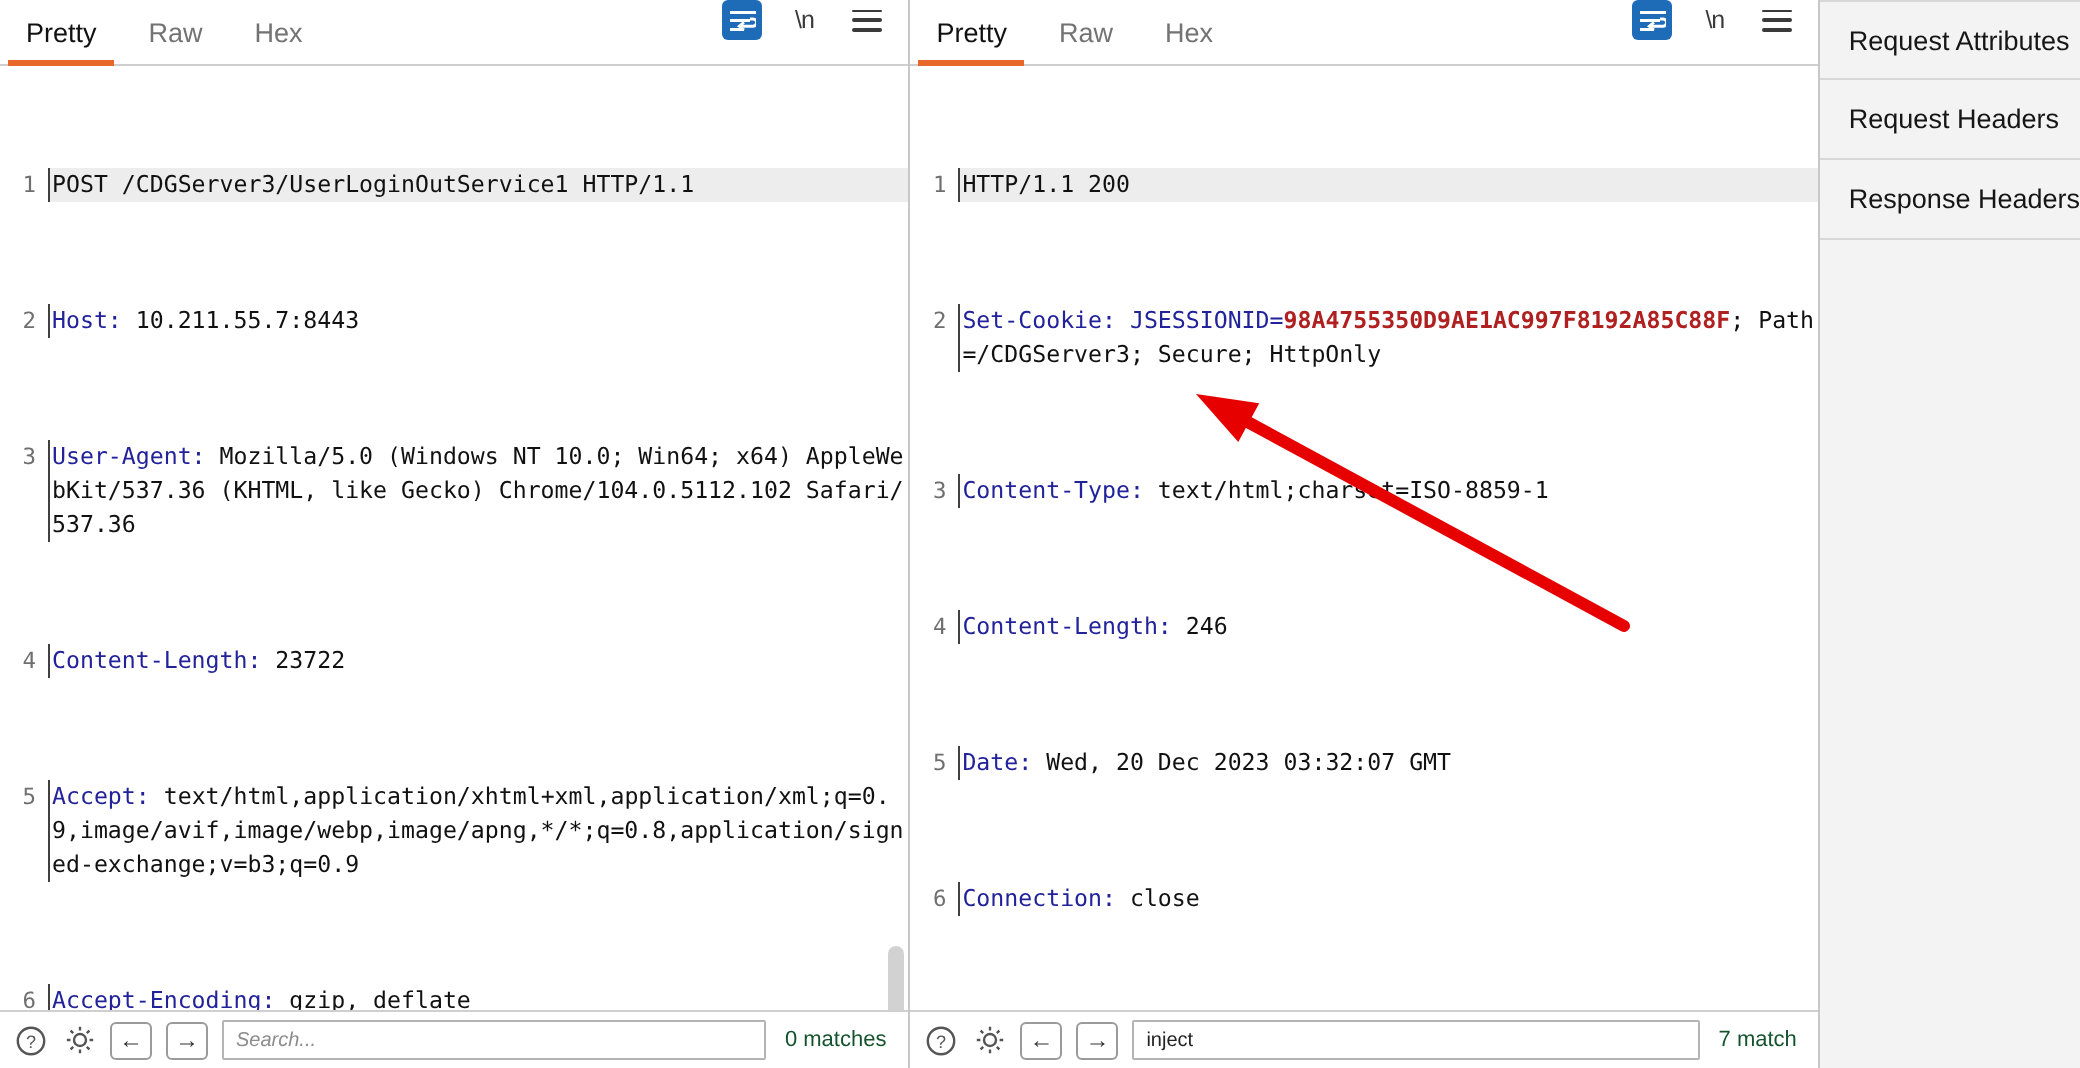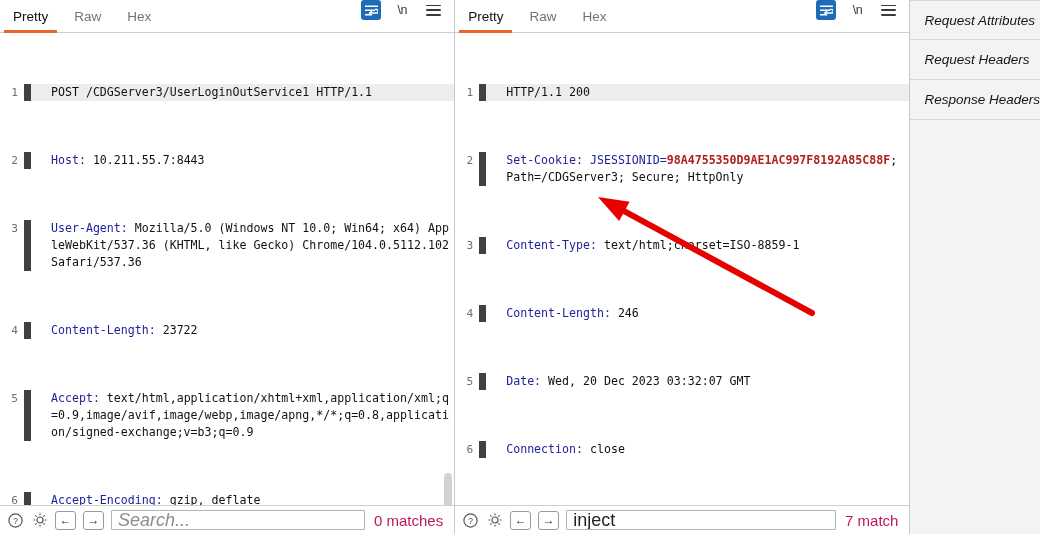--- a/index.html
+++ b/index.html
@@ -120,22 +120,22 @@
     box-sizing: border-box;
     font-family: "DejaVu Sans Mono", monospace;
     font-size: 11.2px;
     line-height: 17px;
     color: #6f6f6f;
     user-select: none;
   }
   .content {
     flex: 1 1 auto;
     min-width: 0;
-    padding-left: 20px;
-    border-left: 7px solid #404040;
+    padding-left: 1px;
+    border-left: 1px solid #404040;
     box-sizing: border-box;
     font-family: "DejaVu Sans Mono", monospace;
     font-size: 11.6px;
     line-height: 17px;
     white-space: pre-wrap;
     word-break: break-all;
     color: #111111;
   }
   .row.firstline .content { background: #ededed; }
   .row.firstline .gutter { background: #ffffff; }
@@ -183,45 +183,44 @@
     font-size: 12px; color: #333333;
     cursor: default;
     box-sizing: border-box;
   }
   .search-input {
     flex: 1 1 auto;
     height: 20px;
     border: 1px solid #b4b4b4;
     background: #ffffff;
     font-family: "Liberation Sans", sans-serif;
-    font-size: 18px;
+    font-size: 10px;
     color: #222222;
     padding: 0 6px;
     box-sizing: border-box;
     outline: none;
     border-radius: 1px;
   }
   .search-input::placeholder { color: #8c8c8c; font-style: italic; }
   .matches {
-    font-size: 15px;
-    color: #be185d;
+    font-size: 11px;
+    color: #14532d;
     white-space: nowrap;
     padding-left: 2px;
     padding-right: 2px;
   }
 
   
   .sidebar {
     flex: 1 1 auto;
     height: 534px;
     background: #f0f0f0;
     display: flex;
     flex-direction: column;
     box-sizing: border-box;
-    font-style: italic;
   }
   .side-section {
     height: 40px;
     flex: 0 0 40px;
     display: flex;
     align-items: center;
     padding-left: 14px;
     font-size: 13.5px;
     color: #161616;
     background: #f3f3f3;

